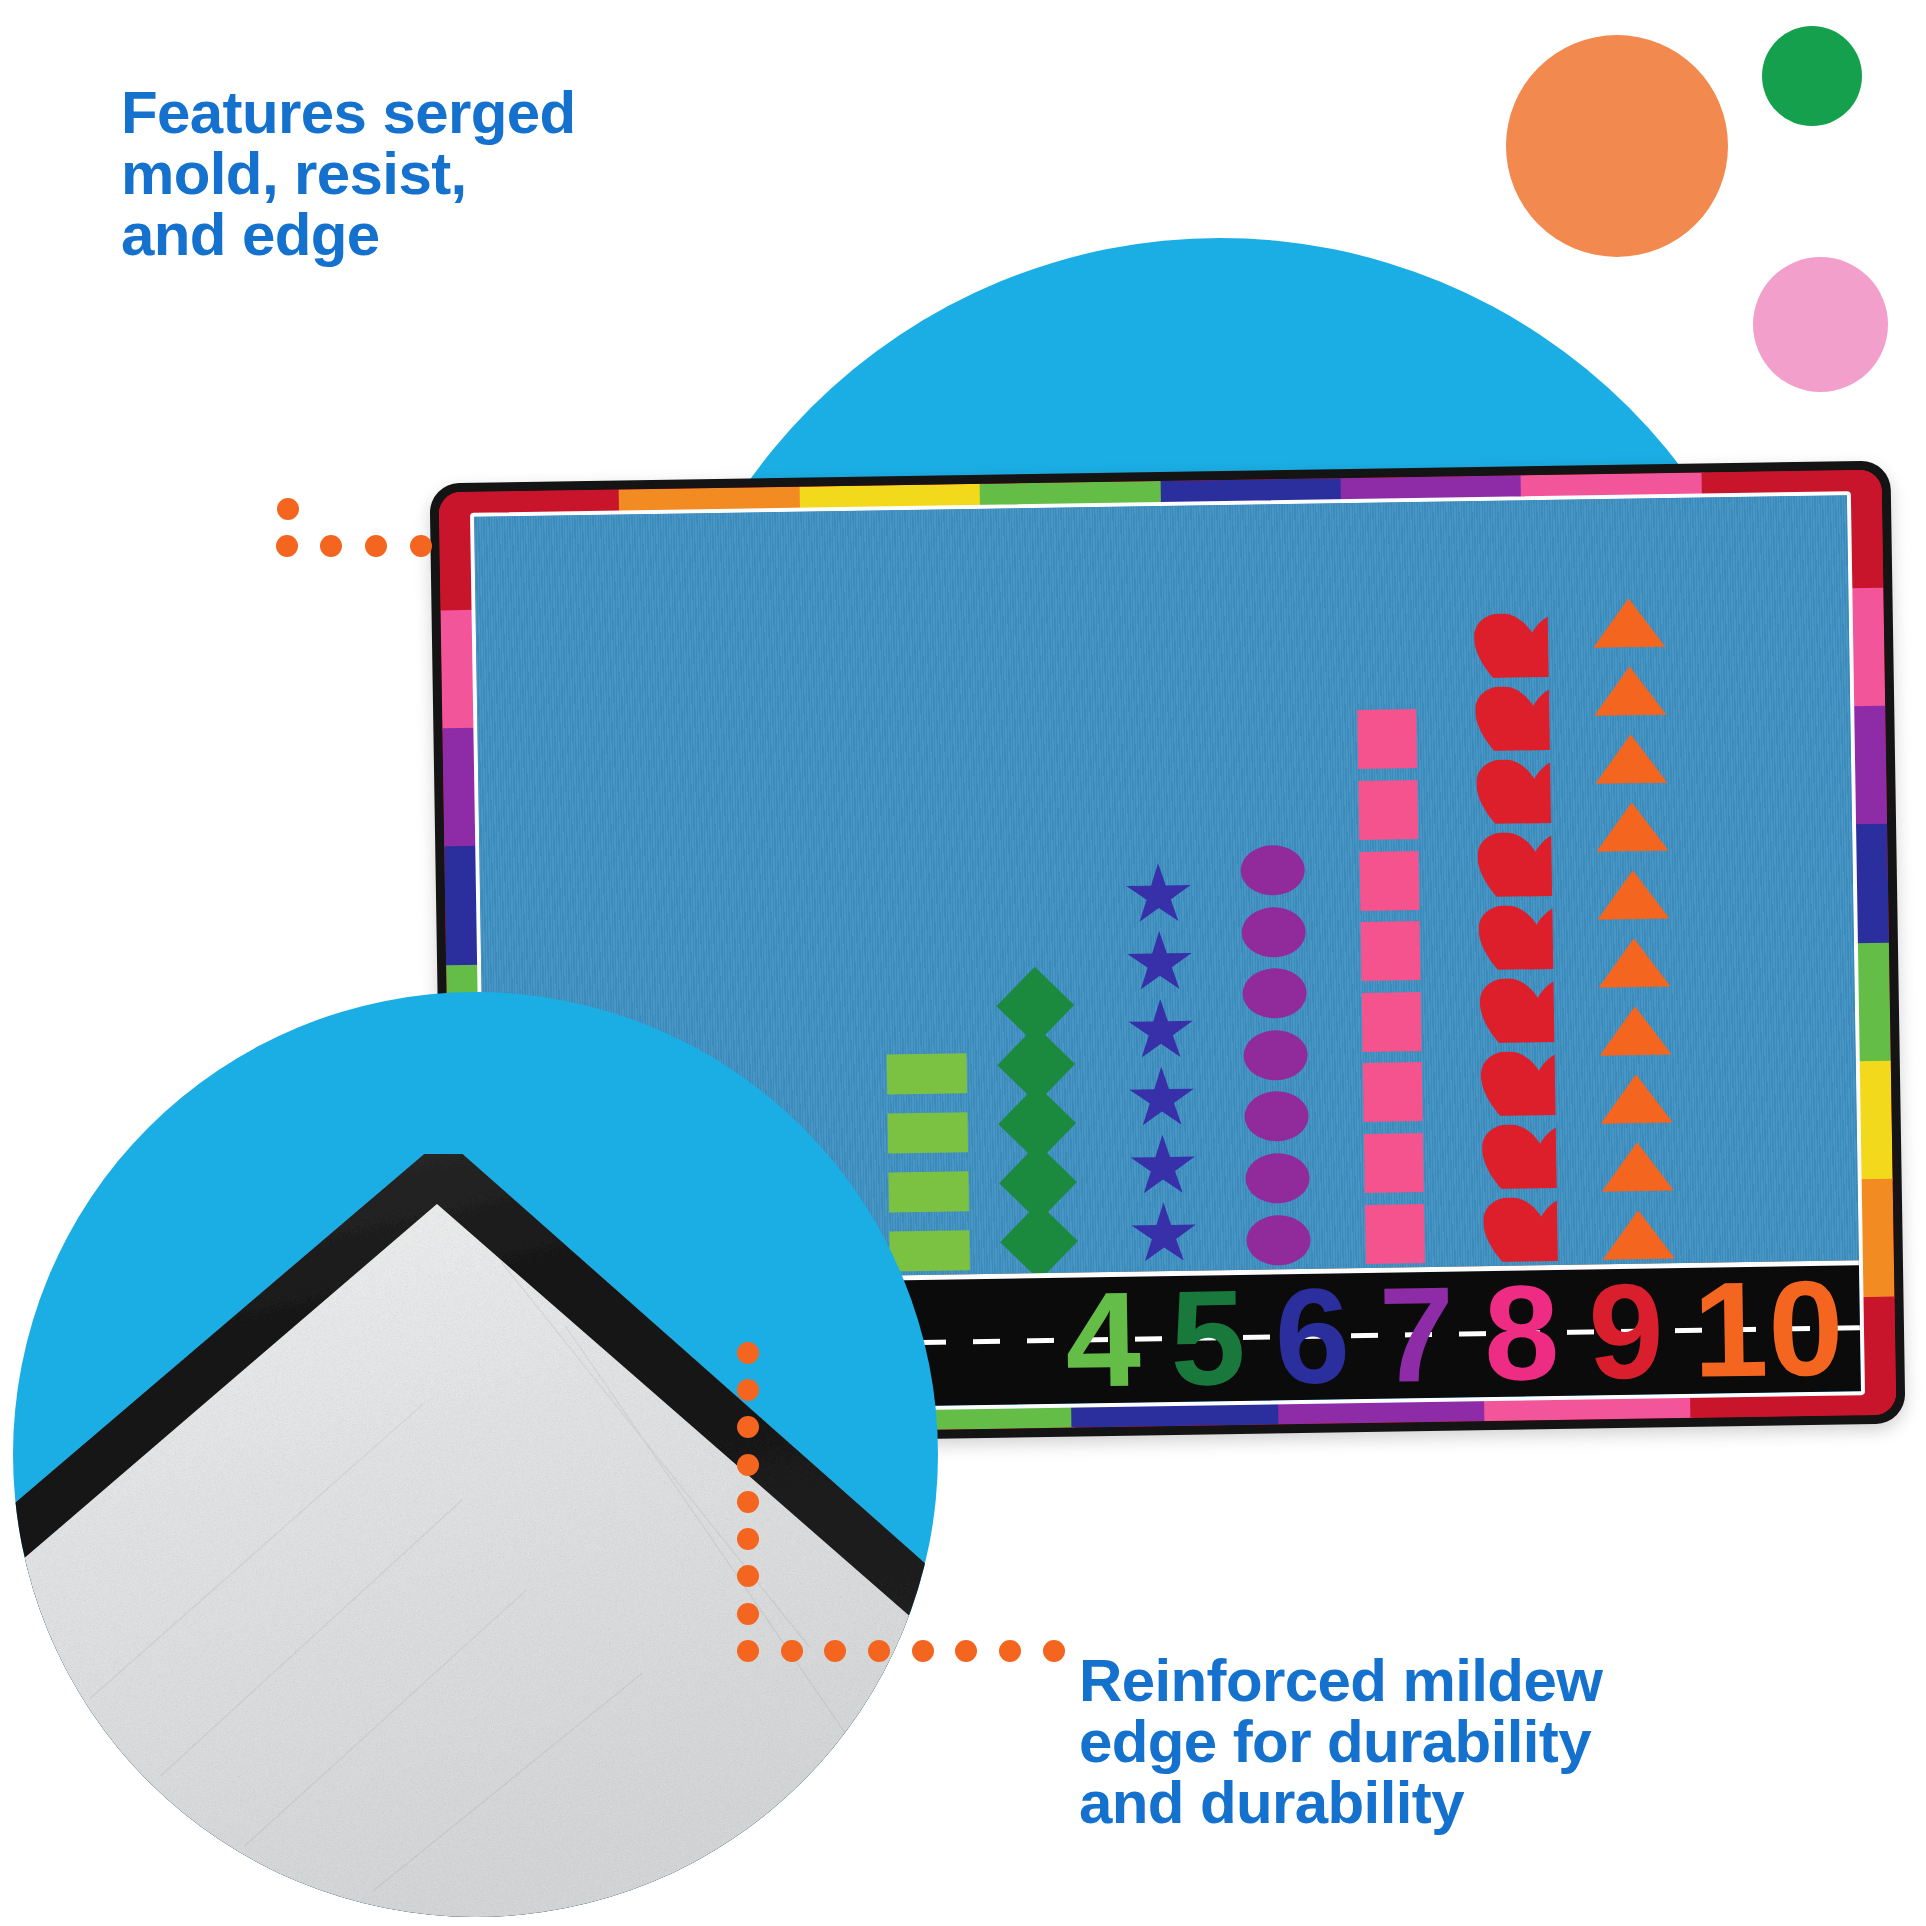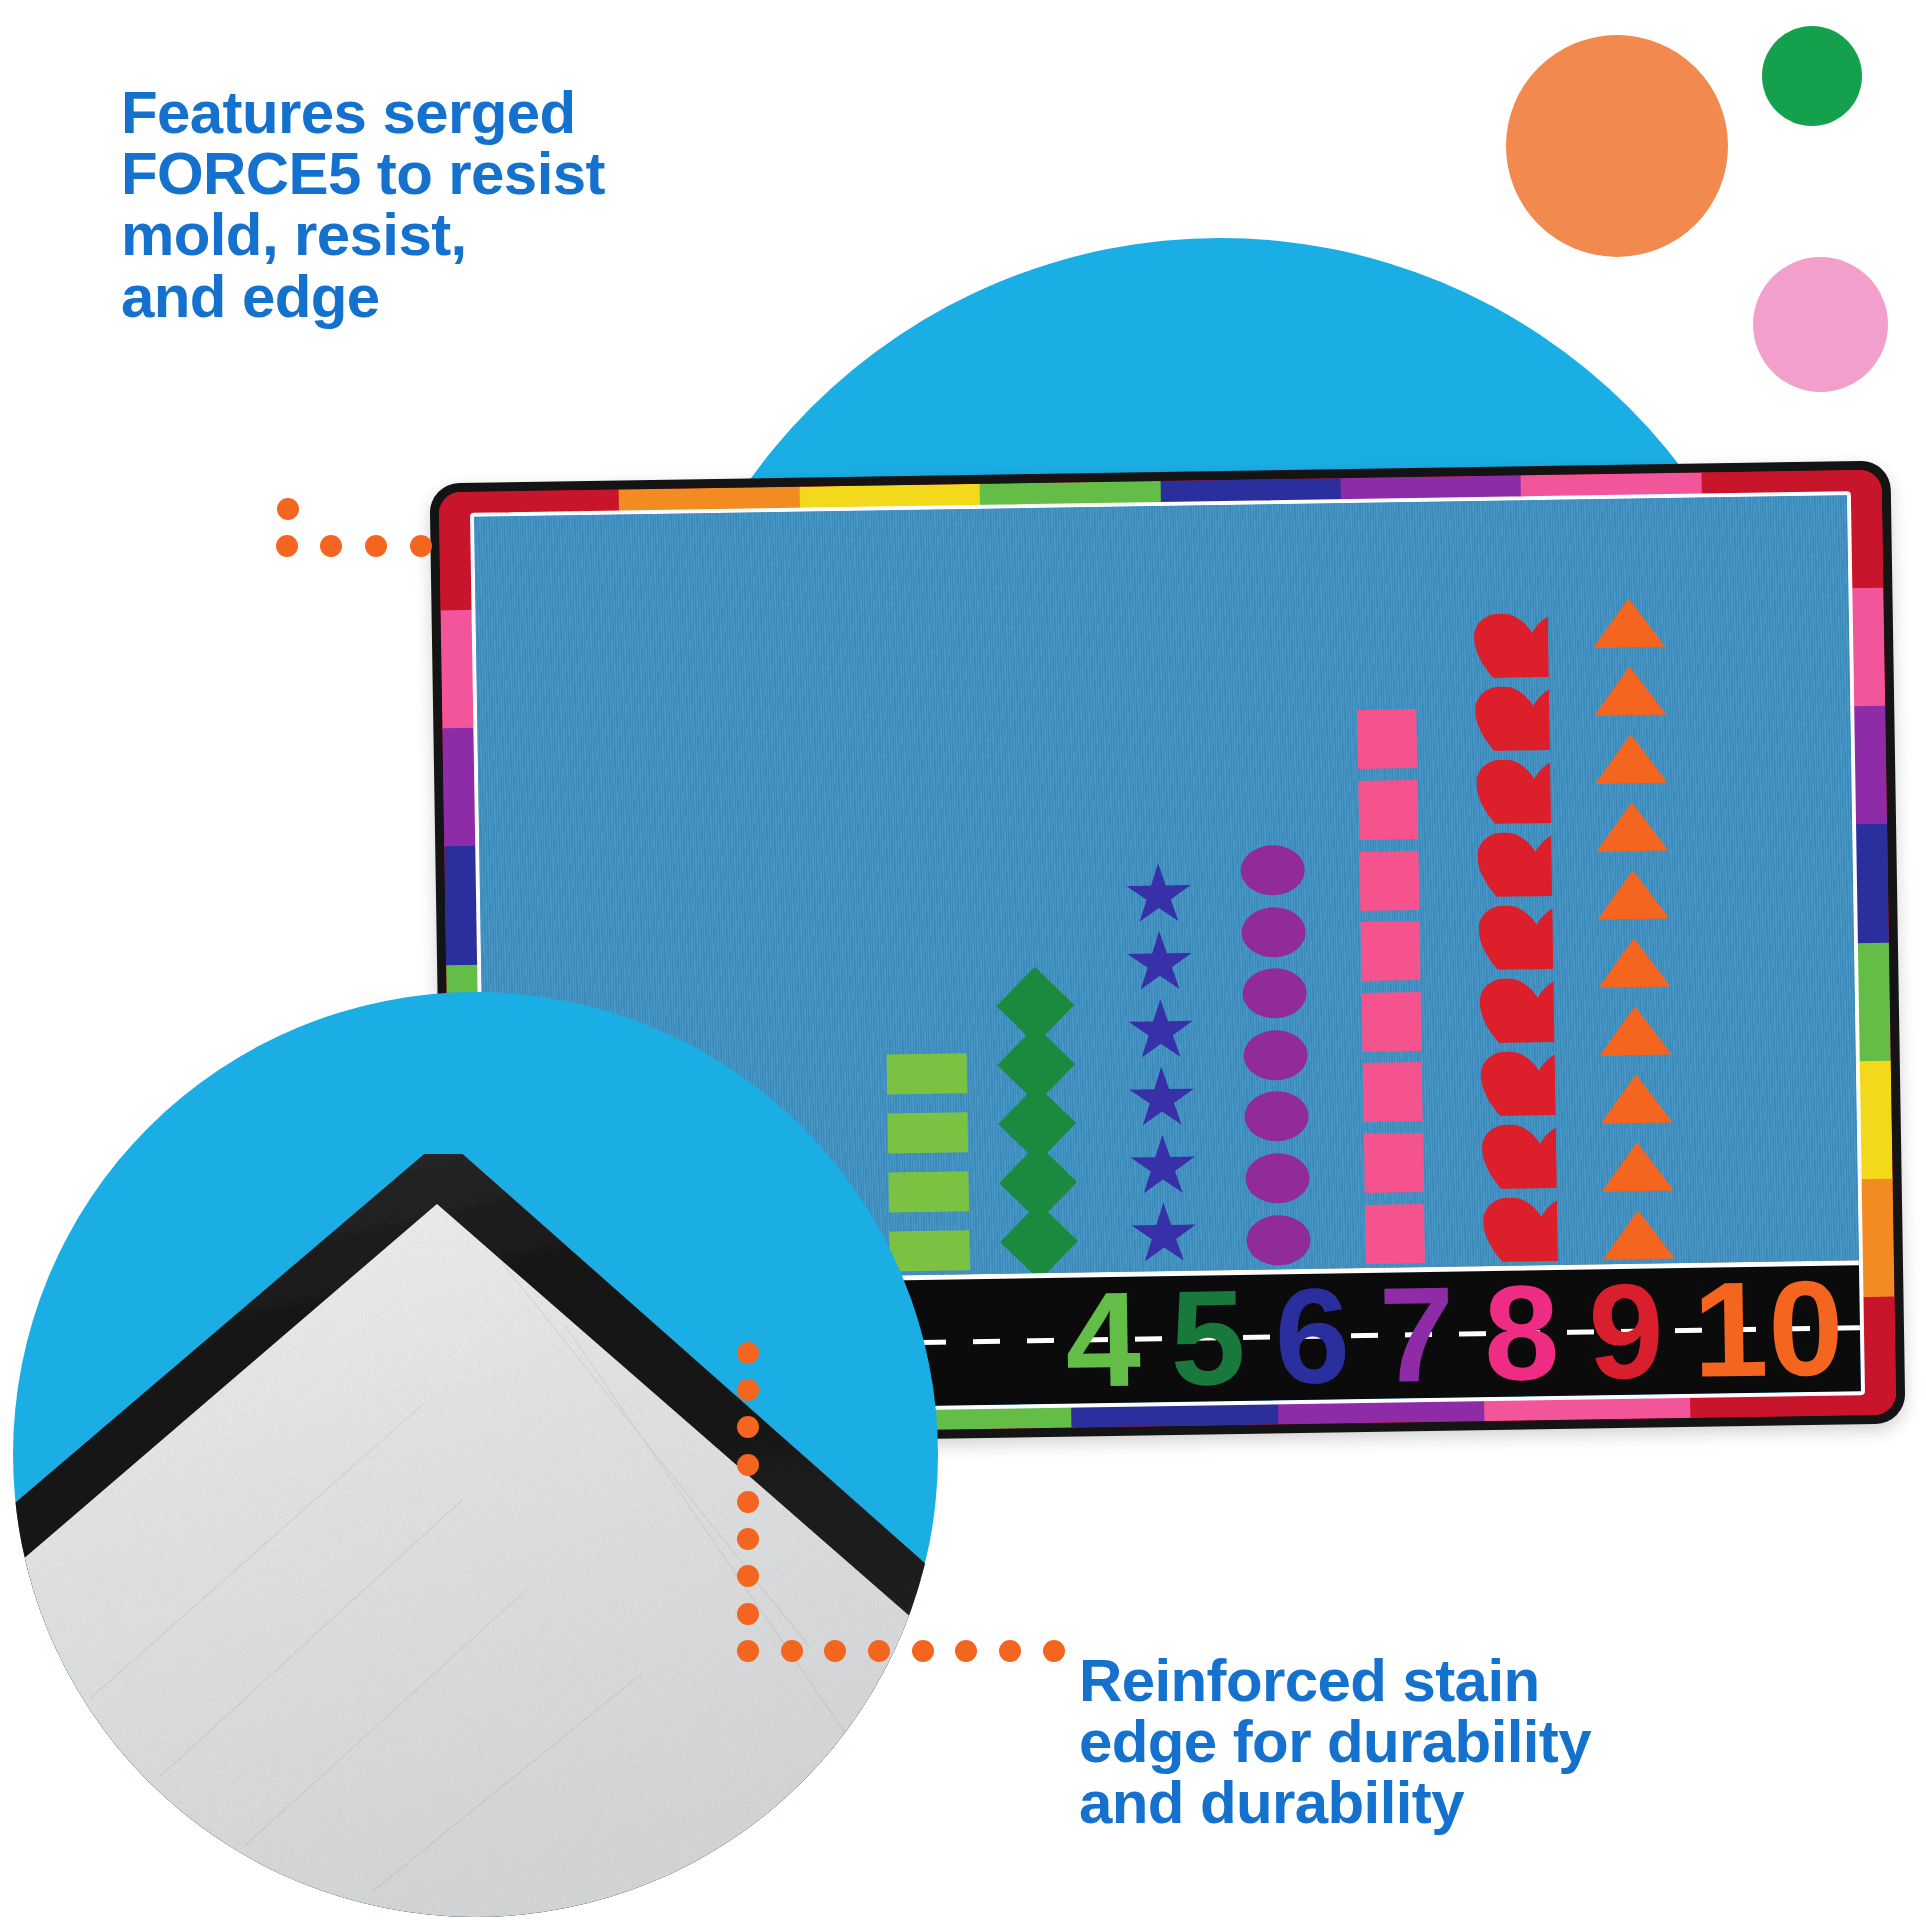--- a/index.html
+++ b/index.html
@@ -235,27 +235,26 @@
         <path d="M 360 1330 L 800 930"></path>
           <path d="M 760 420 L 1240 1020"></path>
         <path d="M 860 520 L 1300 1160"></path>
           <path d="M 560 1400 L 980 1060"></path>
       </g>
     </svg>
   </div>
 
   <div class="headline" id="headline-top">
     <span class="ln">Features serged</span>
-    <span class="ln">FORCE5 to resist</span>
     <span class="ln">mold, resist,</span>
     <span class="ln">and edge</span>
   </div>
 
   <div class="headline" id="headline-bottom">
-    <span class="ln">Reinforced stain</span>
+    <span class="ln">Reinforced mildew</span>
     <span class="ln">edge for durability</span>
     <span class="ln">and durability</span>
   </div>
 
   <div id="dots-host">
       <div class="dot" style="left: 277px; top: 498px;"></div>
       <div class="dot" style="left: 276px; top: 535px;"></div>
       <div class="dot" style="left: 320px; top: 535px;"></div>
       <div class="dot" style="left: 365px; top: 535px;"></div>
       <div class="dot" style="left: 410px; top: 535px;"></div>

